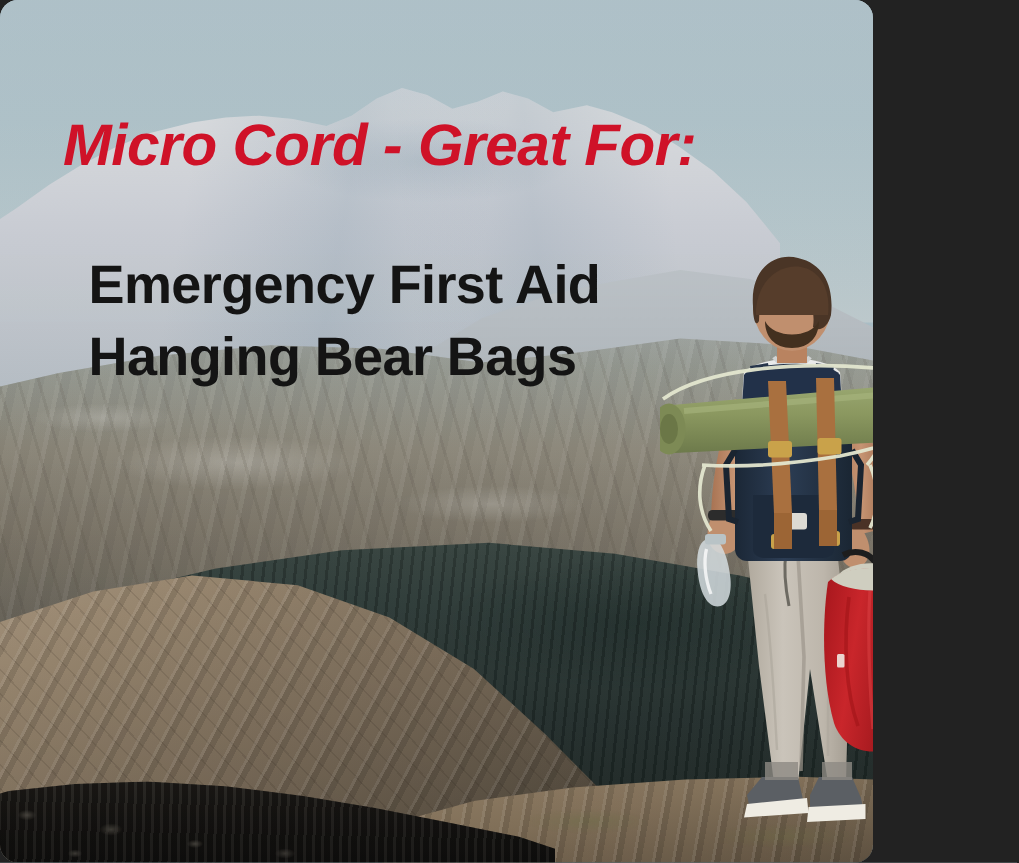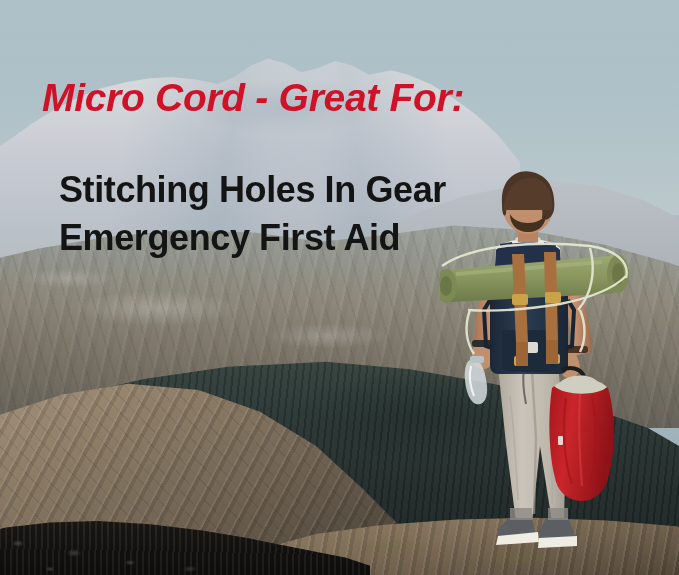--- a/index.html
+++ b/index.html
@@ -6,23 +6,24 @@
   * { margin:0; padding:0; box-sizing:border-box; }
   html,body { background:#222; }
   body {
     font-family:"Liberation Sans", sans-serif;
     display:flex; align-items:flex-start; justify-content:flex-start;
   }
 
   
   .canvas{
     position:relative;
-    width:679px; height:575px;
+    width:582px; height:575px;
     overflow:hidden;
     background:#a8bcc4;
+    border-radius:12px;
   }
 
   
   .photo{ position:absolute; inset:0; overflow:hidden; }
 
   
   .sky{
     position:absolute; left:0; top:0; width:100%; height:215px;
     background:linear-gradient(180deg,#a9bdc5 0%,#abbfc6 38%,#b3c4c9 70%,#bcc8cb 100%);
   }
@@ -355,17 +356,17 @@
         <path d="M140 224 C 138 256, 140 290, 142 316" stroke="#e2474a" stroke-width="2.2" fill="none" opacity=".45"></path>
 
         <rect x="118" y="266" width="5" height="9" rx="1" fill="#efe9e2" opacity=".9"></rect>
       </g>
     </svg>
   </div>
 
   <div class="headline" style="color:#cf1228">Micro Cord - Great For:</div>
 
   <div class="benefits">
-    <div class="benefit" style="color:#141414">Stitching Holes In Gear</div>
     <div class="benefit" style="color:#141414">Emergency First Aid</div>
+    <div class="benefit" style="color:#141414">Hanging Bear Bags</div>
   </div>
 
 </div>
 
 </body></html>

